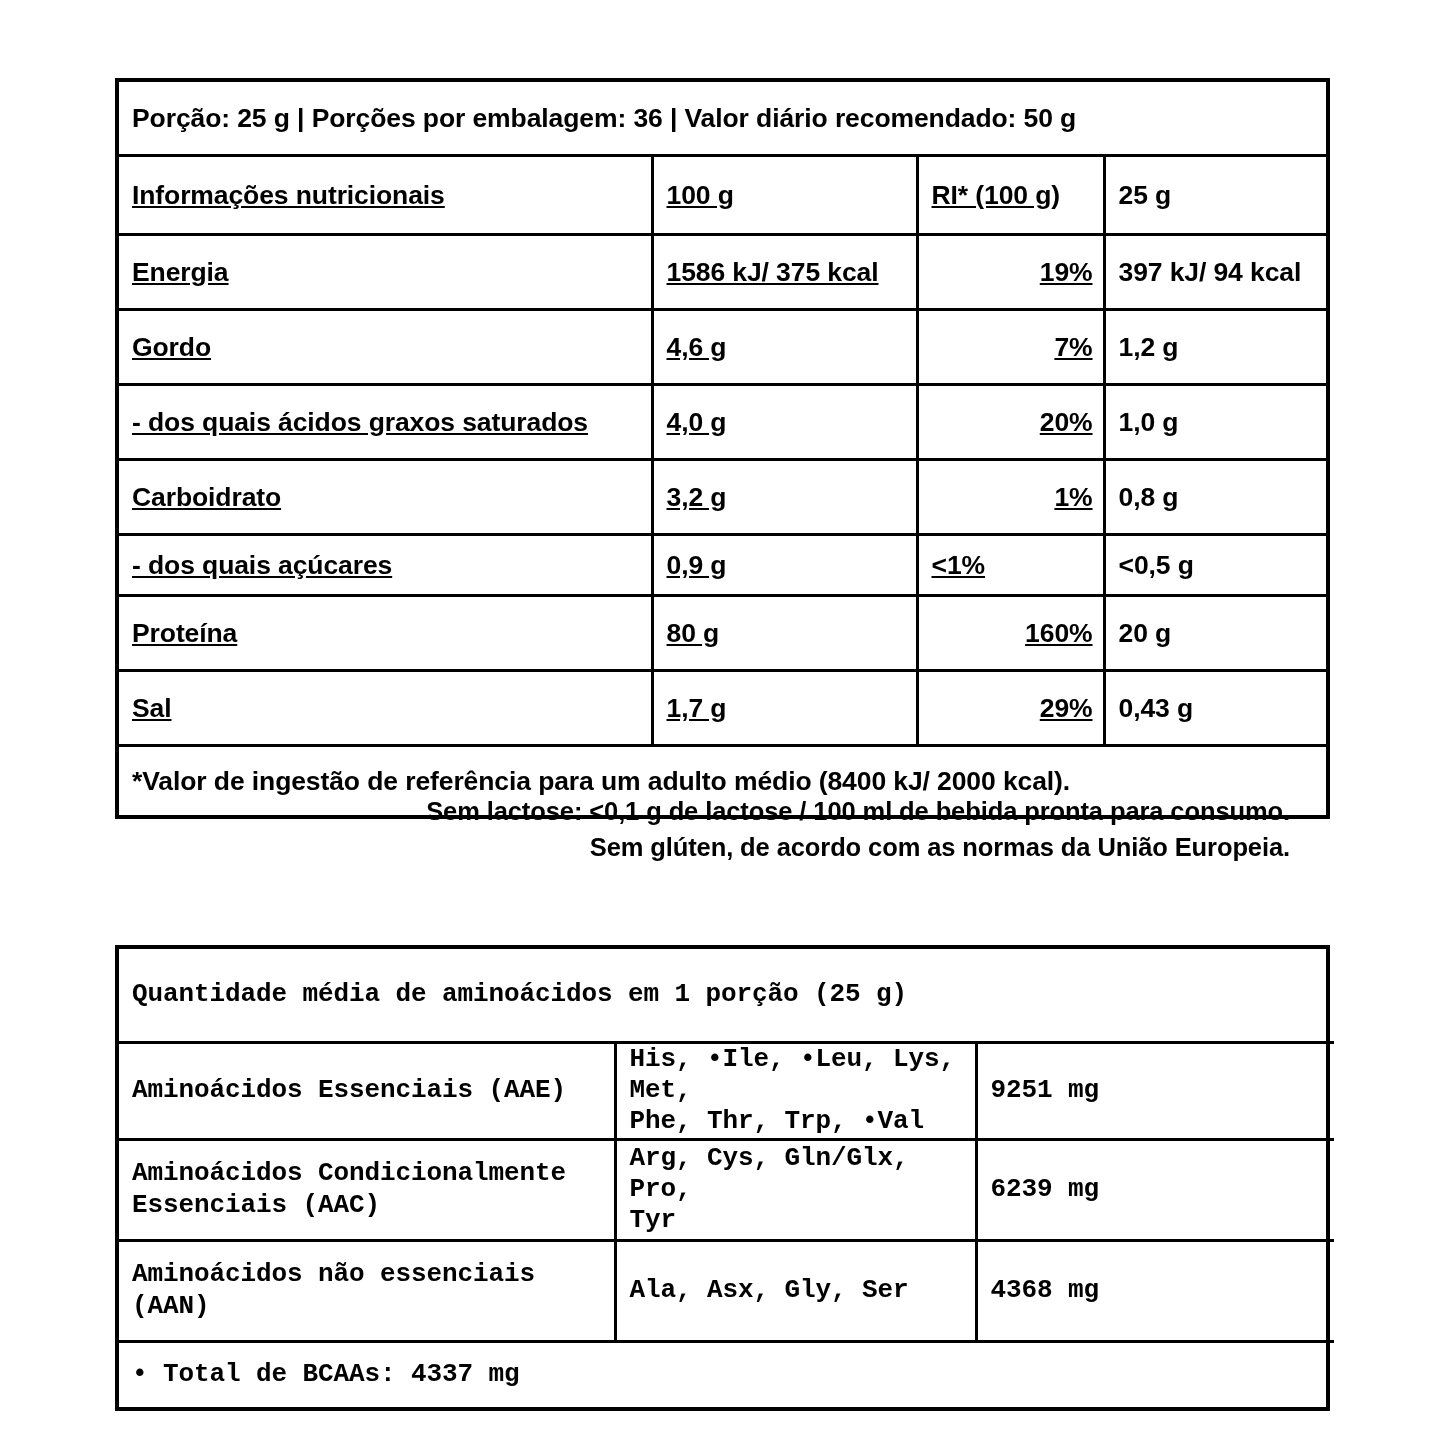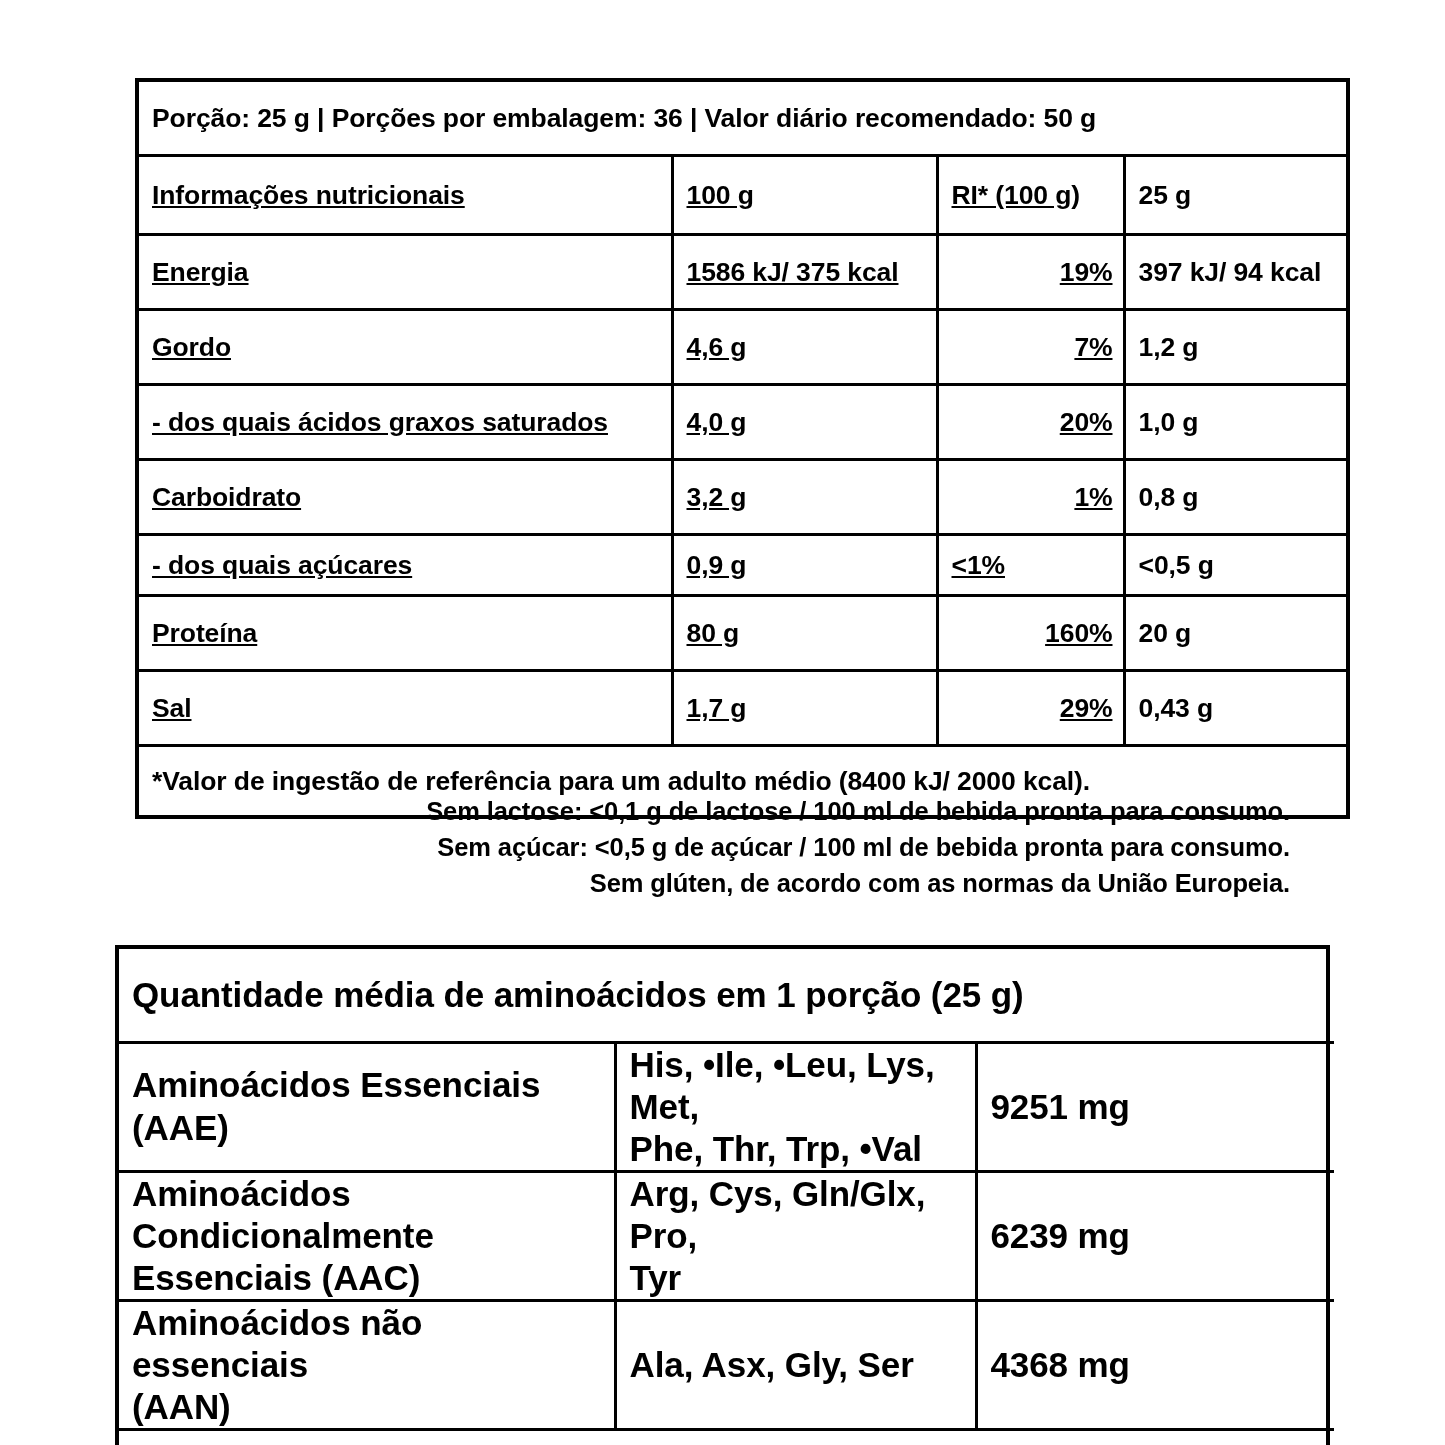--- a/index.html
+++ b/index.html
@@ -36,21 +36,21 @@
     border-collapse: collapse;
     table-layout: fixed;
   }
   .nut-table td {
     border: 0;
     padding: 0;
     vertical-align: middle;
   }
 
   
-  #table-nutrition { top: 78px; margin-left: 20px; }
+  #table-nutrition { top: 78px; }
 
   .t1 .rowline td { border-bottom: 3px solid #000; }
   .t1 .vline { border-right: 3px solid #000; text-decoration: underline; }
 
   .t1 td {
     font-size: 26.5px;
     font-weight: bold;
     letter-spacing: -0.1px;
     padding: 0 10px 0 13px;
     line-height: 1.15;
@@ -84,25 +84,26 @@
   }
   .free-text .line { white-space: pre; }
 
   
   #table-amino { top: 945px; }
 
   .t2 .rowline td { border-bottom: 3px solid #000; }
   .t2 .vline { border-right: 3px solid #000; }
 
   .t2 td {
-    font-size: 35px;
+    font-size: 26px;
     font-weight: bold;
     letter-spacing: -0.1px;
     padding: 0 10px 0 13px;
     line-height: 1.22;
+    font-family: Liberation Mono, monospace;
   }
 
   .t2 .r-title td  { height: 92px; }
   .t2 .r-aae td    { height: 92px; }
   .t2 .r-aac td    { height: 98px; }
   .t2 .r-aan td    { height: 98px; }
   .t2 .r-bcaa td   { height: 64px; }
 
   .col-a-name { width: 496px; }
   .col-a-list { width: 361px; }
@@ -186,21 +187,20 @@
 
         <tr class="r-foot">
           <td colspan="4">*Valor de ingestão de referência para um adulto médio (8400 kJ/ 2000 kcal).</td>
         </tr>
       </tbody>
     </table>
   </div>
 
   <div class="free-text">
     <div class="line">Sem lactose: &lt;0,1 g de lactose / 100 ml de bebida pronta para consumo.</div>
-    <div class="line"> Sem açúcar: &lt;0,5 g de açúcar / 100 ml de bebida pronta para consumo.</div>
     <div class="line">Sem glúten, de acordo com as normas da União Europeia.</div>
   </div>
 
   <div class="nut-table t2" id="table-amino">
     <table>
       <colgroup>
         <col class="col-a-name">
           <col class="col-a-list">
           <col class="col-a-val">
       </colgroup>

